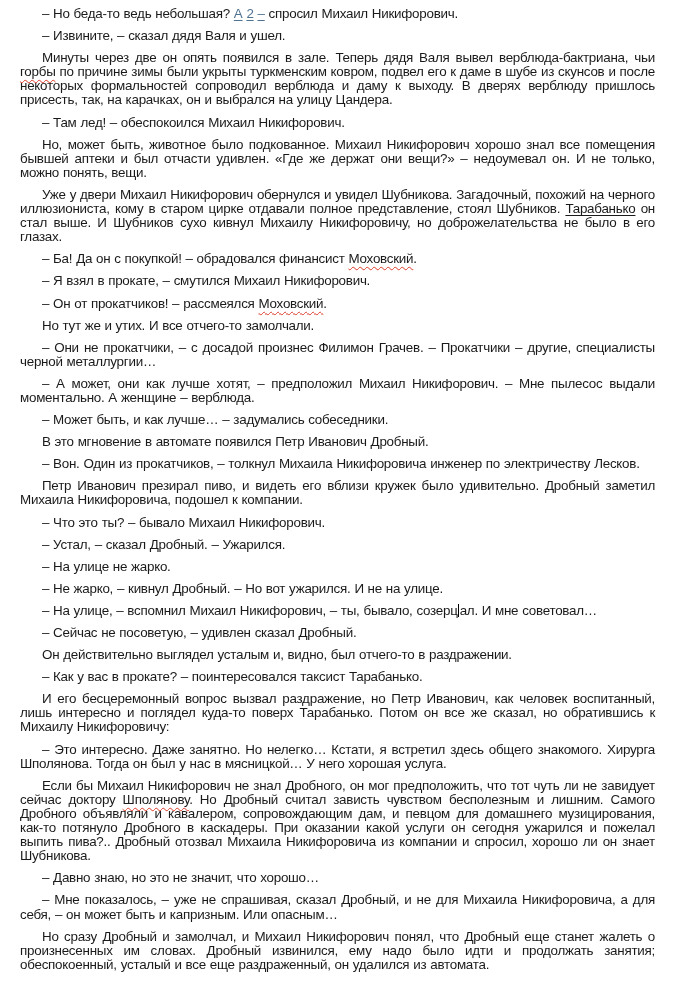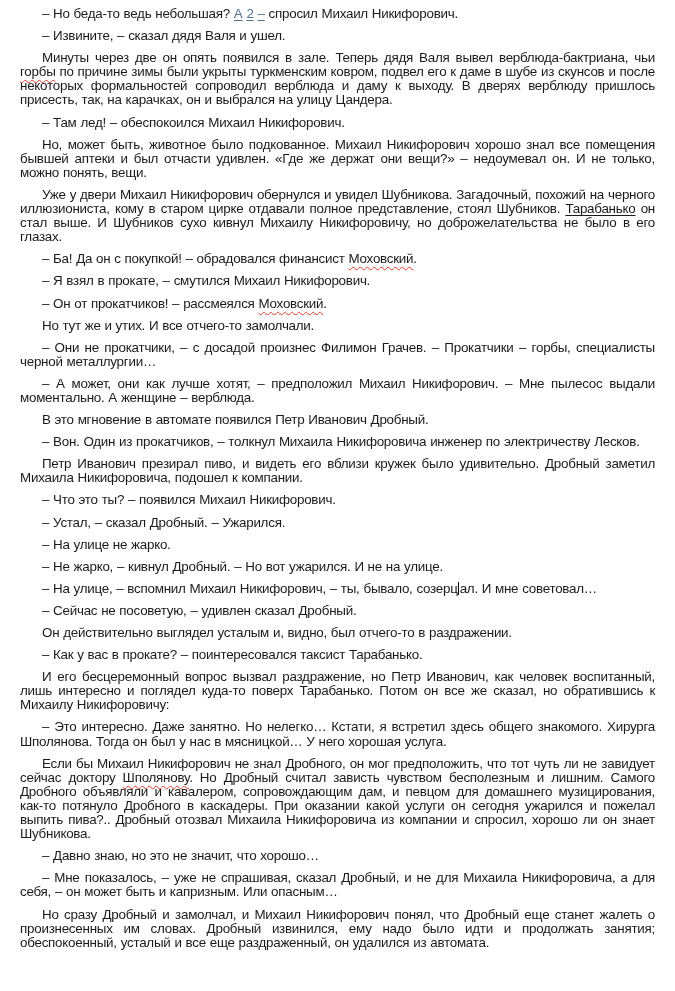--- a/index.html
+++ b/index.html
@@ -68,26 +68,27 @@
       <p class="para"><span class="seg-n">–  Но беда-то ведь небольшая? </span><span class="seg-ins">А</span><span class="seg-n"> </span><span class="seg-ins">2</span><span class="seg-n"> </span><span class="seg-ins">–</span><span class="seg-n"> спросил Михаил Никифорович.</span></p>
       <p class="para"><span class="seg-n">–  Извините, – сказал дядя Валя и ушел.</span></p>
       <p class="para"><span class="seg-n">Минуты через две он опять появился в зале. Теперь дядя Валя вывел верблюда-бактриана, чьи </span><span class="seg-sp">горбы</span><span class="seg-n"> по причине зимы были укрыты туркменским ковром, подвел его к даме в шубе из скунсов и после некоторых формальностей сопроводил верблюда и даму к выходу. В дверях верблюду пришлось присесть, так, на карачках, он и выбрался на улицу Цандера.</span></p>
       <p class="para"><span class="seg-n">–  Там лед! – обеспокоился Михаил Никифорович.</span></p>
       <p class="para"><span class="seg-n">Но, может быть, животное было подкованное. Михаил Никифорович хорошо знал все помещения бывшей аптеки и был отчасти удивлен. «Где же держат они вещи?» – недоумевал он. И не только, можно понять, вещи.</span></p>
       <p class="para"><span class="seg-n">Уже у двери Михаил Никифорович обернулся и увидел Шубникова. Загадочный, похожий на черного иллюзиониста, кому в старом цирке отдавали полное представление, стоял Шубников. </span><span class="seg-u">Тарабанько</span><span class="seg-n"> он стал выше. И Шубников сухо кивнул Михаилу Никифоровичу, но доброжелательства не было в его глазах.</span></p>
       <p class="para"><span class="seg-n">–  Ба! Да он с покупкой! – обрадовался финансист </span><span class="seg-sp">Моховский</span><span class="seg-n">.</span></p>
       <p class="para"><span class="seg-n">–  Я взял в прокате, – смутился Михаил Никифорович.</span></p>
       <p class="para"><span class="seg-n">–  Он от прокатчиков! – рассмеялся </span><span class="seg-sp">Моховский</span><span class="seg-n">.</span></p>
       <p class="para"><span class="seg-n">Но тут же и утих. И все отчего-то замолчали.</span></p>
-      <p class="para"><span class="seg-n">–  Они не прокатчики, – с досадой произнес Филимон Грачев. – Прокатчики – горбы, специалисты черной металлургии…</span></p>
+      <p class="para"><span class="seg-n">–  Они не прокатчики, – с досадой произнес Филимон Грачев. – Прокатчики – другие, специалисты черной металлургии…</span></p>
       <p class="para"><span class="seg-n">–  А может, они как лучше хотят, – предположил Михаил Никифорович. – Мне пылесос выдали моментально. А женщине – верблюда.</span></p>
+      <p class="para"><span class="seg-n">–  Может быть, и как лучше… – задумались собеседники.</span></p>
       <p class="para"><span class="seg-n">В это мгновение в автомате появился Петр Иванович Дробный.</span></p>
       <p class="para"><span class="seg-n">–  Вон. Один из прокатчиков, – толкнул Михаила Никифоровича инженер по электричеству Лесков.</span></p>
       <p class="para"><span class="seg-n">Петр Иванович презирал пиво, и видеть его вблизи кружек было удивительно. Дробный заметил Михаила Никифоровича, подошел к компании.</span></p>
-      <p class="para"><span class="seg-n">–  Что это ты? – появился Михаил Никифорович.</span></p>
+      <p class="para"><span class="seg-n">–  Что это ты? – бывало Михаил Никифорович.</span></p>
       <p class="para"><span class="seg-n">–  Устал, – сказал Дробный. – Ужарился.</span></p>
       <p class="para"><span class="seg-n">–  На улице не жарко.</span></p>
       <p class="para"><span class="seg-n">–  Не жарко, – кивнул Дробный. – Но вот ужарился. И не на улице.</span></p>
       <p class="para"><span class="seg-n">–  На улице, – вспомнил Михаил Никифорович, – ты, бывало, созерц</span><span class="caret"></span><span class="seg-n">ал. И мне советовал…</span></p>
       <p class="para"><span class="seg-n">–  Сейчас не посоветую, – удивлен сказал Дробный.</span></p>
       <p class="para"><span class="seg-n">Он действительно выглядел усталым и, видно, был отчего-то в раздражении.</span></p>
       <p class="para"><span class="seg-n">–  Как у вас в прокате? – поинтересовался таксист Тарабанько.</span></p>
       <p class="para"><span class="seg-n">И его бесцеремонный вопрос вызвал раздражение, но Петр Иванович, как человек воспитанный, лишь интересно и поглядел куда-то поверх Тарабанько. Потом он все же сказал, но обратившись к Михаилу Никифоровичу:</span></p>
       <p class="para"><span class="seg-n">–  Это интересно. Даже занятно. Но нелегко… Кстати, я встретил здесь общего знакомого. Хирурга Шполянова. Тогда он был у нас в мясницкой… У него хорошая услуга.</span></p>
       <p class="para"><span class="seg-n">Если бы Михаил Никифорович не знал Дробного, он мог предположить, что тот чуть ли не завидует сейчас доктору </span><span class="seg-sp">Шполянову</span><span class="seg-n">. Но Дробный считал зависть чувством бесполезным и лишним. Самого Дробного объявляли и кавалером, сопровождающим дам, и певцом для домашнего музицирования, как-то потянуло Дробного в каскадеры. При оказании какой услуги он сегодня ужарился и пожелал выпить пива?.. Дробный отозвал Михаила Никифоровича из компании и спросил, хорошо ли он знает Шубникова.</span></p>

